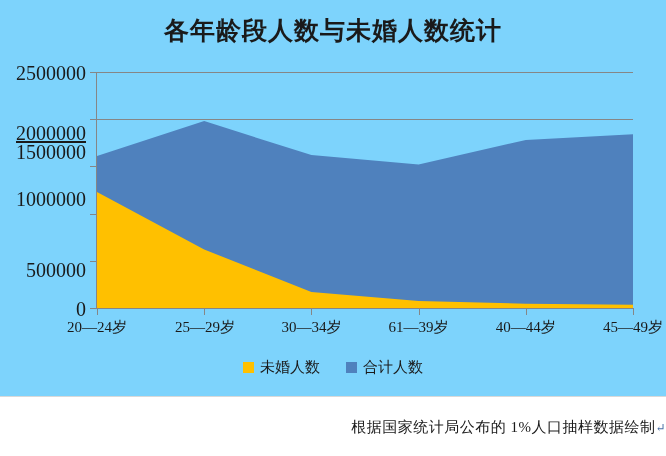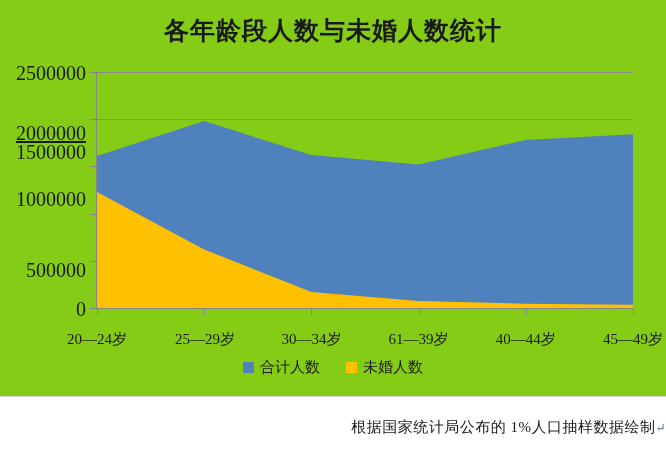--- a/index.html
+++ b/index.html
@@ -13,21 +13,21 @@
     font-family: "Liberation Serif", "DejaVu Serif", serif;
     overflow: hidden;
     position: relative;
   }
   #chart-card {
     position: absolute;
     left: 0;
     top: 0;
     width: 666px;
     height: 396px;
-    background: #84cc16;
+    background: #7dd3fc;
   }
   #chart-title {
     position: absolute;
     left: 0;
     top: 14px;
     width: 666px;
     text-align: center;
     font-size: 25px;
     font-weight: bold;
     letter-spacing: 1px;
@@ -106,21 +106,20 @@
   .xtick-label {
     position: absolute;
     top: 318px;
     width: 120px;
     text-align: center;
     font-size: 15px;
     color: #1a1a1a;
     font-family: "Liberation Serif", "DejaVu Serif", serif;
     line-height: 1.2;
     white-space: nowrap;
-    margin-top: 12px;
   }
   #area-svg {
     position: absolute;
     left: 0;
     top: 0;
   }
   
   #legend {
     position: absolute;
     left: 0;
@@ -222,26 +221,26 @@
       <div class="xtick-mark" style="left: 97px;"></div>
       <div class="xtick-mark" style="left: 204.2px;"></div>
       <div class="xtick-mark" style="left: 311.4px;"></div>
       <div class="xtick-mark" style="left: 418.6px;"></div>
       <div class="xtick-mark" style="left: 525.8px;"></div>
       <div class="xtick-mark" style="left: 633px;"></div>
     </div>
 
   <div id="legend">
     <div class="legend-item">
+      <span class="legend-swatch" style="background: rgb(255, 192, 0);"></span>
+      <span class="legend-text">未婚人数</span>
+    </div>
+    <div class="legend-item">
       <span class="legend-swatch" style="background: rgb(79, 129, 189);"></span>
       <span class="legend-text">合计人数</span>
-    </div>
-    <div class="legend-item">
-      <span class="legend-swatch" style="background: rgb(255, 192, 0);"></span>
-      <span class="legend-text">未婚人数</span>
     </div>
   </div>
 
 </div>
 
 <div id="caption-rule"></div>
 <div id="caption">
   <span>根据国家统计局公布的 1%人口抽样数据绘制</span><span id="caption-mark">↵</span>
 </div>
 

